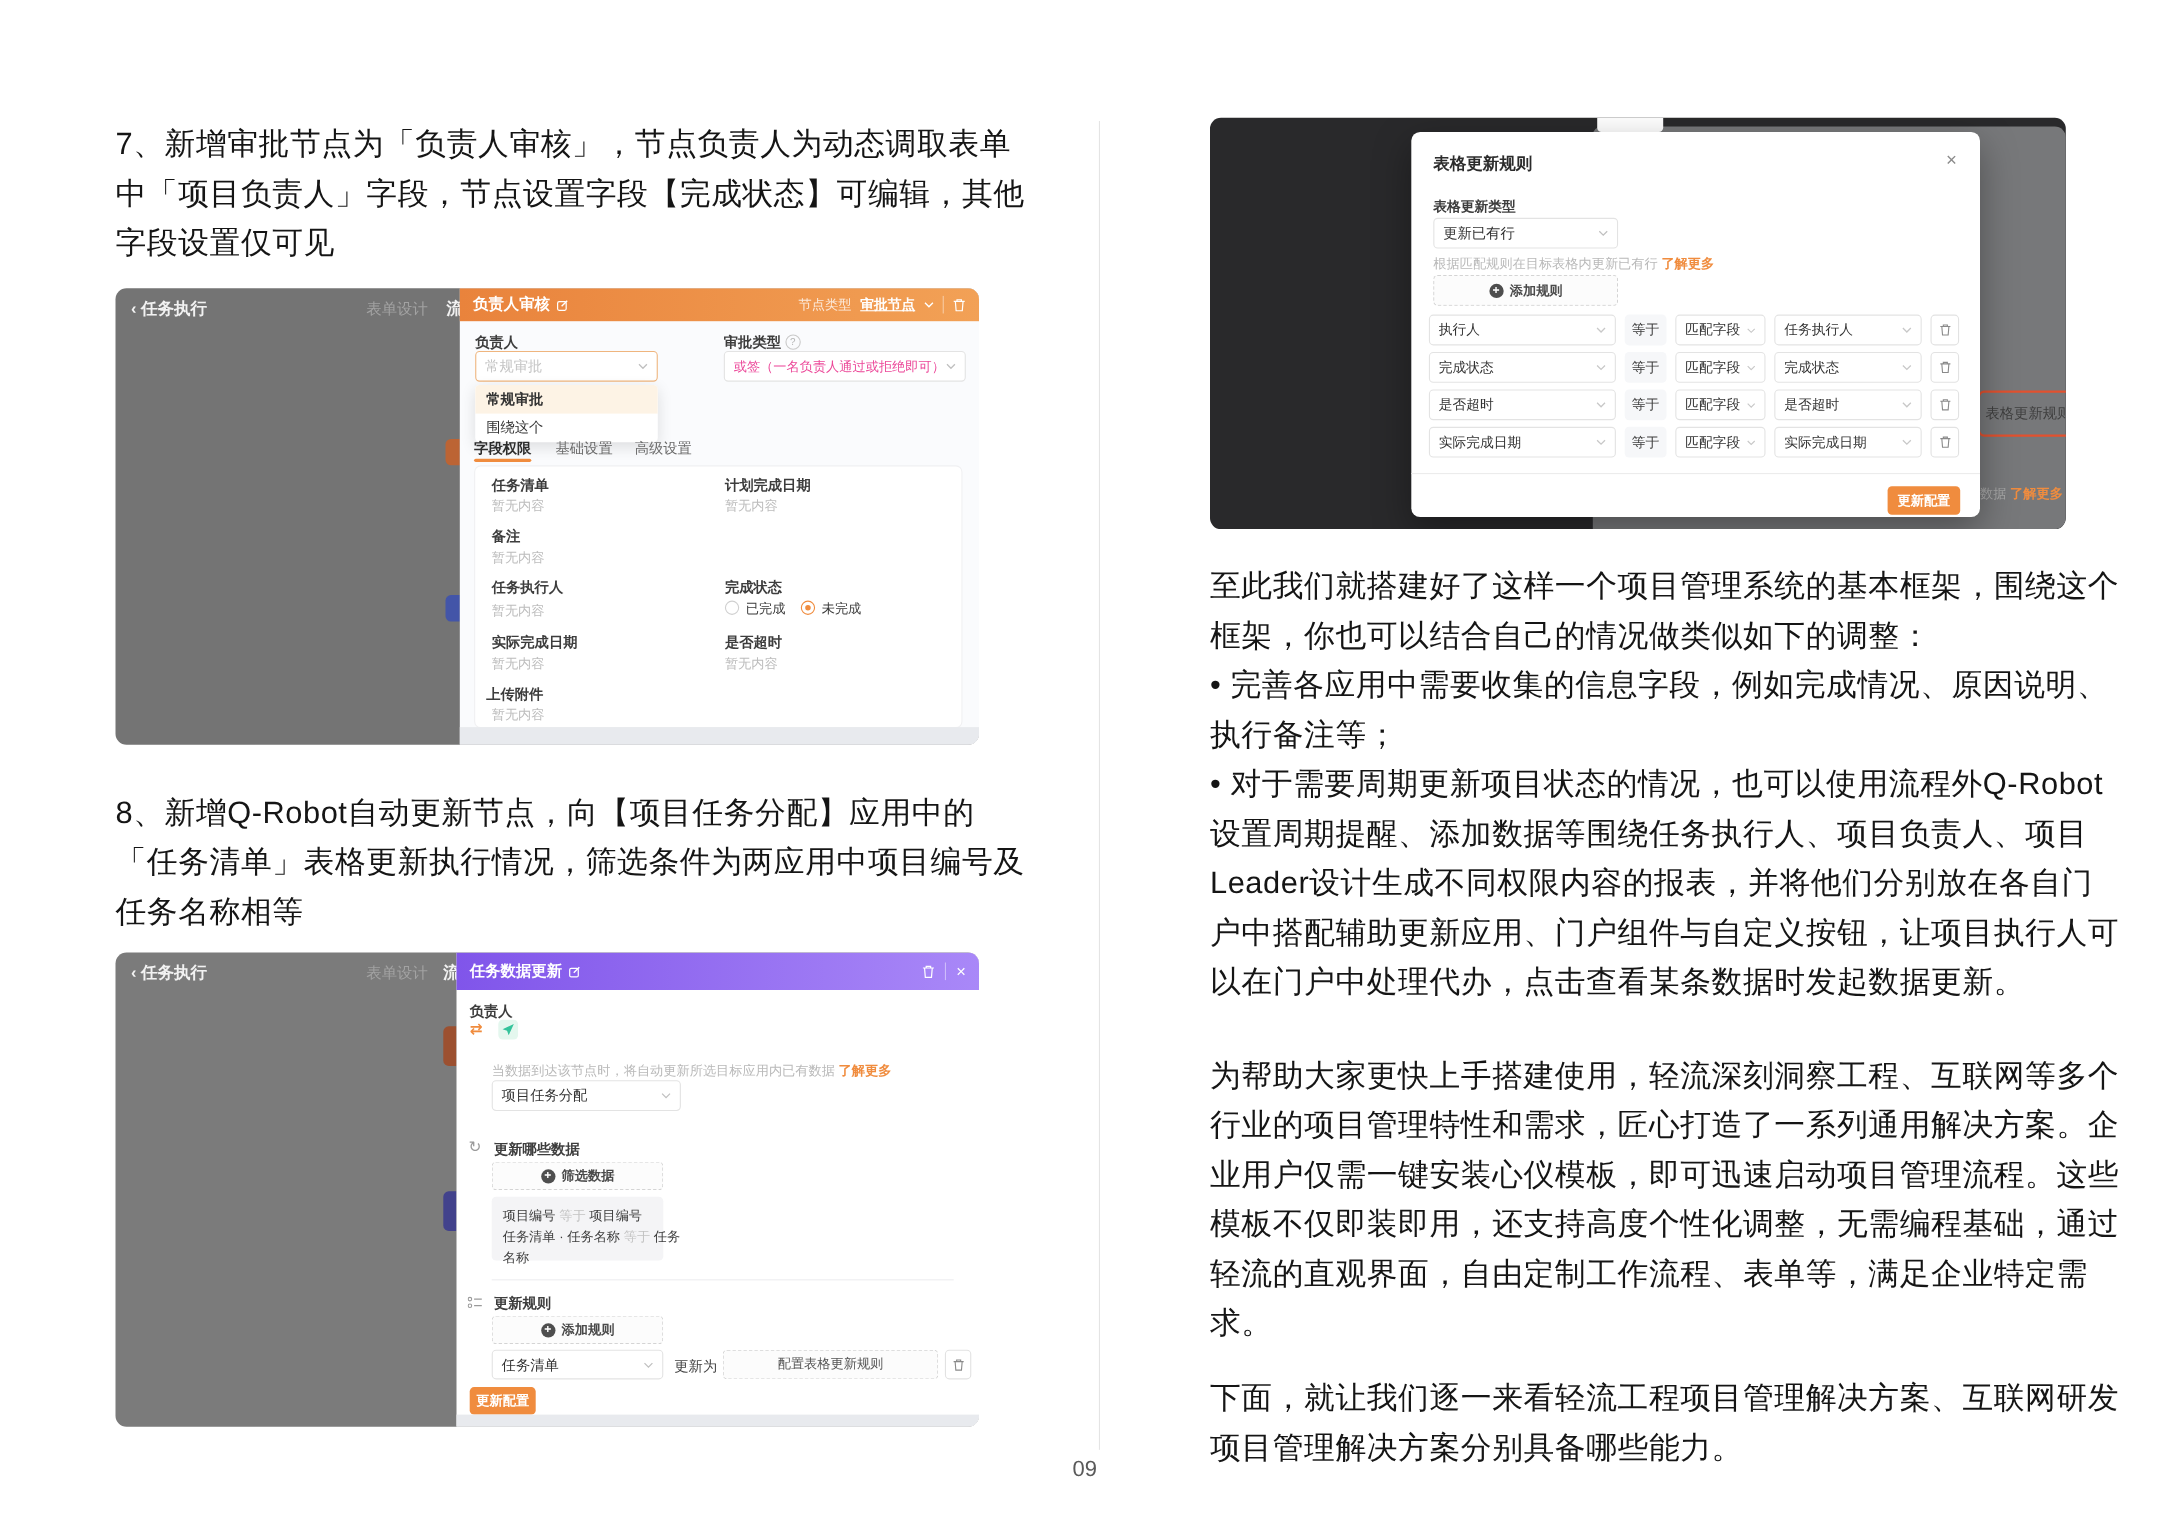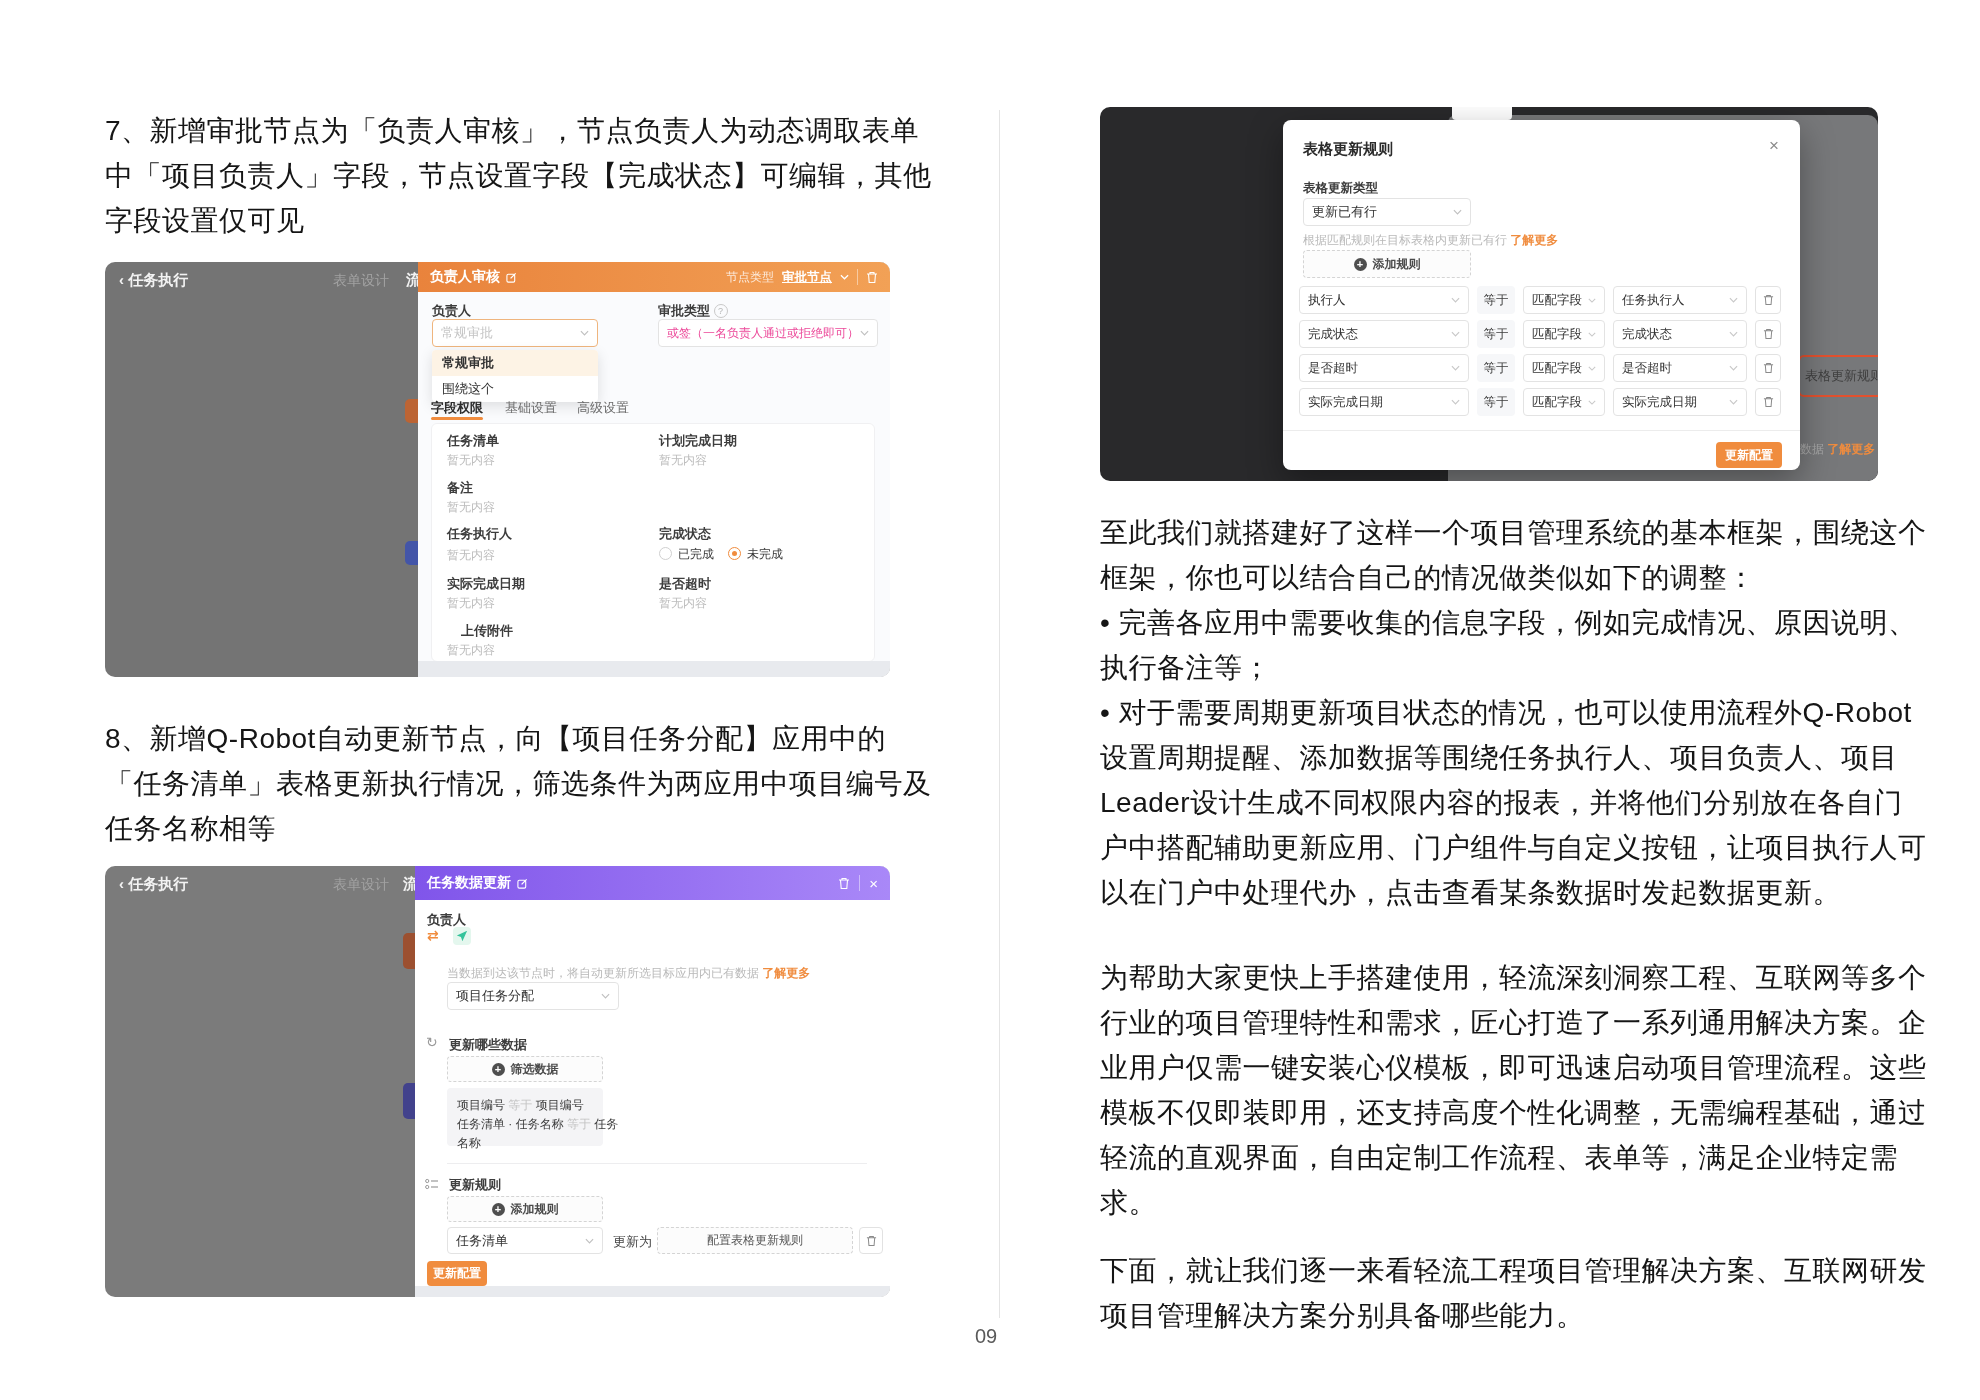--- a/index.html
+++ b/index.html
@@ -124,21 +124,21 @@
   <span class="abs lbl" style="left:342px;top:263px;">任务执行人</span>
   <span class="abs empty" style="left:342px;top:285px;">暂无内容</span>
   <span class="abs lbl" style="left:554px;top:263px;">完成状态</span>
   <span class="abs" style="left:554px;top:282px;white-space:nowrap;">
     <span class="radio"></span><span class="radlbl">已完成</span><span class="radio sel"></span><span class="radlbl">未完成</span>
   </span>
   <span class="abs lbl" style="left:342px;top:313px;">实际完成日期</span>
   <span class="abs empty" style="left:342px;top:333px;">暂无内容</span>
   <span class="abs lbl" style="left:554px;top:313px;">是否超时</span>
   <span class="abs empty" style="left:554px;top:333px;">暂无内容</span>
-  <span class="abs lbl" style="left:356px;top:360px;">上传附件</span>
+  <span class="abs lbl" style="left:337px;top:360px;">上传附件</span>
   <span class="abs empty" style="left:342px;top:380px;">暂无内容</span>
   <div class="footerstrip" style="left:313px;height:16px;"></div>
 </div>
 
 <div class="abs" style="left:105px;top:716px;">
   <div class="ptext">8、新增Q-Robot自动更新节点，向【项目任务分配】应用中的</div>
   <div class="ptext">「任务清单」表格更新执行情况，筛选条件为两应用中项目编号及</div>
   <div class="ptext">任务名称相等</div>
 </div>
 

